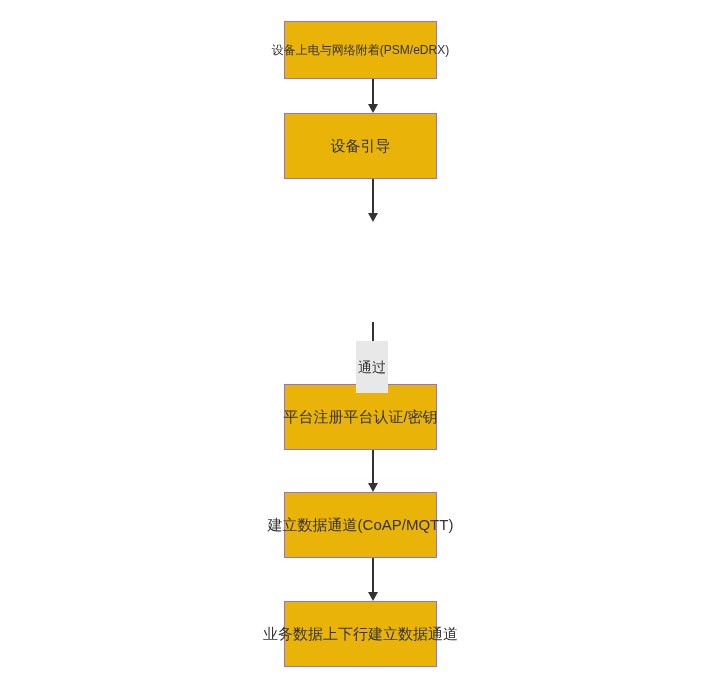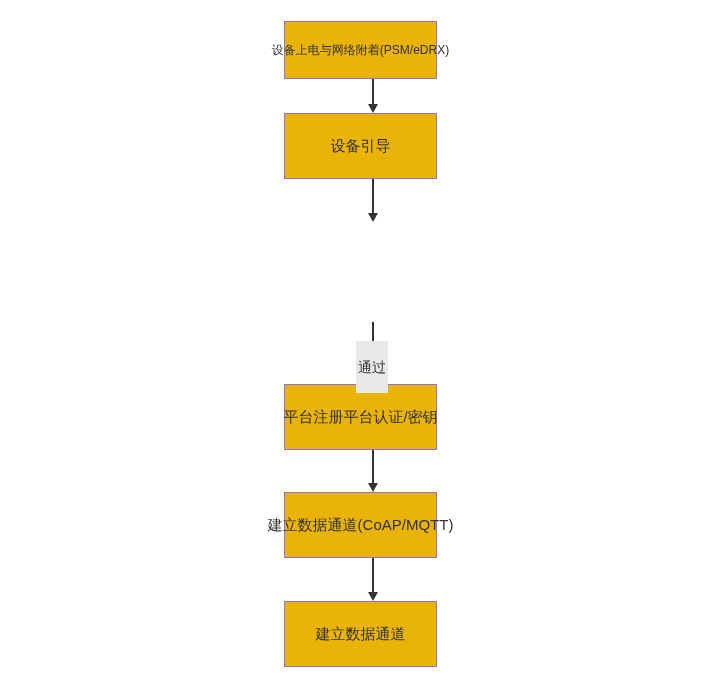--- a/index.html
+++ b/index.html
@@ -149,16 +149,17 @@
 
   <div class="node" id="node5">
     <div class="line">建立数据通道</div>
     <div class="line">(CoAP/MQTT)</div>
   </div>
 
   <div class="edge-line" id="edge5-line"></div>
   <div class="edge-head" id="edge5-head"></div>
 
   <div class="node" id="node6">
+    <div class="line">业务数据上下行</div>
     <div class="line">建立数据通道</div>
   </div>
 
 </div>
 
 </body></html>

